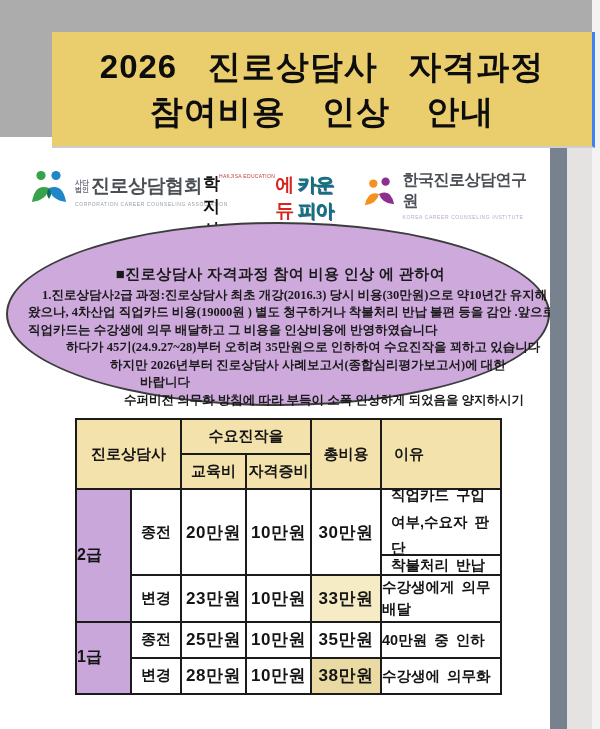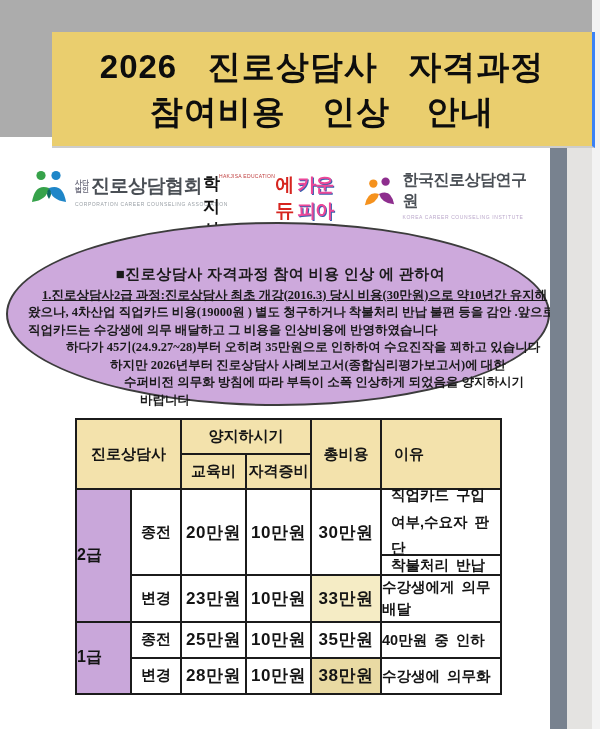--- a/index.html
+++ b/index.html
@@ -29,34 +29,34 @@
   .prefix{display:flex;flex-direction:column;font-size:7px;line-height:7px;color:#667;font-weight:bold;margin-right:2px;}
   .orgname{font-size:19px;font-weight:800;color:#4a4f55;letter-spacing:-0.5px;}
   .orgname.small{font-size:16px;}
   .engsub{font-size:5px;letter-spacing:0.6px;color:#9aa0a6;margin-top:2px;white-space:nowrap;}
   .engsub.purple{color:#bba8cb;}
   .hakjisa-row{display:flex;align-items:flex-start;}
   .hakjisa-col{display:flex;flex-direction:row;}
   .hakjisa{font-size:17px;font-weight:900;color:#141414;letter-spacing:-1px;}
   .hakjisa-sub{font-size:5px;color:#c04040;letter-spacing:0.3px;margin-top:1px;white-space:nowrap;}
   .edu{font-size:19px;font-weight:900;color:#D6251F;letter-spacing:-1px;}
-  .counpia{font-size:19px;font-weight:900;color:#ec4899;letter-spacing:-1px;text-shadow:1px 1px 0 #3a5fae;}
+  .counpia{font-size:19px;font-weight:900;color:#0f766e;letter-spacing:-1px;text-shadow:1px 1px 0 #3a5fae;}
   
   .ellipse{
     position:absolute;left:6px;top:222px;width:540px;height:180px;
     background:var(--ellipse_bg,#CDA9DC);border:2px solid #3c3c3c;border-radius:50%;
   }
   .notice-text{
     position:absolute;left:28px;top:226px;width:505px;
     font-family:"Liberation Serif", serif;font-weight:bold;
     font-size:12.5px;line-height:17.5px;color:#1a1a1a;
   }
   .notice-heading{font-size:15px;text-align:center;margin-bottom:3px;letter-spacing:0.5px;margin-top:40px;}
   .nline{white-space:nowrap;}
-  .nl-0{margin-left:14px;text-decoration:underline;}
+  .nl-0{margin-left:14px;}
   .nl-1{margin-left:0px;}
   .nl-2{margin-left:0px;}
   .nl-3{margin-left:38px;margin-top:17px;}
   .nl-4{margin-left:38px;font-family:Liberation Serif, serif;}
   .nl-5{margin-left:82px;}
   .nl-6{margin-left:96px;}
   .nl-7{margin-left:112px;}
   
   table.fee{
     position:absolute;left:75px;top:418px;border-collapse:collapse;table-layout:fixed;
@@ -143,37 +143,37 @@
 </div>
 
 <div class="ellipse"></div>
 <div class="notice-text">
   <div class="notice-heading">■진로상담사 자격과정 참여 비용 인상 에 관하여</div>
   <div class="nline nl-0">1.진로상담사2급 과정:진로상담사 최초 개강(2016.3) 당시 비용(30만원)으로 약10년간 유지해</div>
   <div class="nline nl-1">왔으나, 4차산업 직업카드 비용(19000원 ) 별도 청구하거나 착불처리 반납 불편 등을 감안 .앞으로</div>
   <div class="nline nl-2">직업카드는 수강생에 의무 배달하고 그 비용을 인상비용에 반영하였습니다</div>
   <div class="nline nl-4">하다가 45기(24.9.27~28)부터 오히려 35만원으로  인하하여 수요진작을 꾀하고 있습니다</div>
   <div class="nline nl-5">하지만 2026년부터 진로상담사 사례보고서(종합심리평가보고서)에 대한</div>
+  <div class="nline nl-7">바랍니다</div>
   <div class="nline nl-6">수퍼비전 의무화 방침에 따라 부득이 소폭 인상하게 되었음을 양지하시기</div>
-  <div class="nline nl-7">바랍니다</div>
 </div>
 
 <table class="fee">
   <colgroup>
     <col style="width:55px">
       <col style="width:50px">
       <col style="width:65px">
     <col style="width:65px">
       <col style="width:70px">
       <col style="width:120px">
   </colgroup>
   <tbody>
       <tr style="height:35px">
     <th class="hdr" colspan="2" rowspan="2">진로상담사</th>
-    <th class="hdr" colspan="2">양지하시기</th>
+    <th class="hdr" colspan="2">수요진작을</th>
     <th class="hdr" rowspan="2">총비용</th>
     <th class="hdr left" rowspan="2">이유</th>
   </tr>
   <tr style="height:35px">
     <th class="hdr">교육비</th>
     <th class="hdr">자격증비</th>
   </tr>
   <tr style="height:86px">
     <td class="grade" rowspan="2">2급</td>
     <td class="kind">종전</td>

